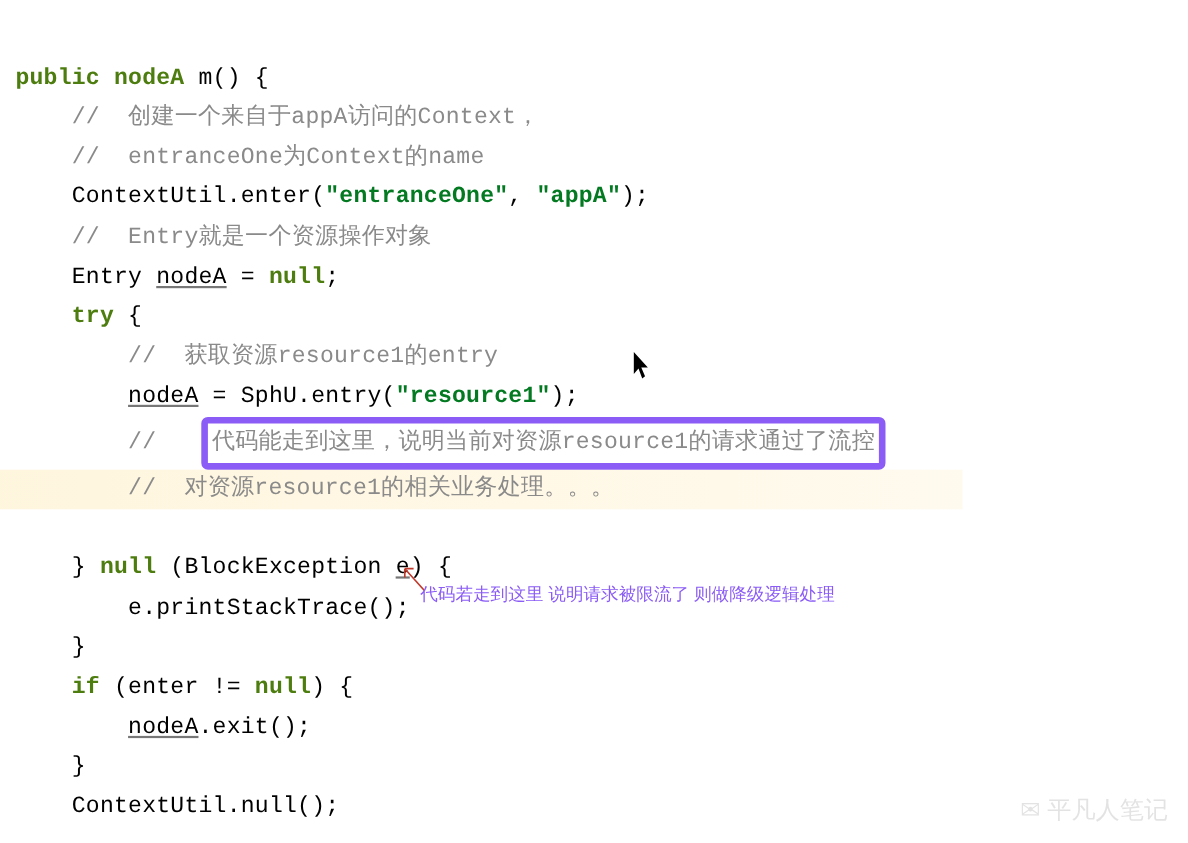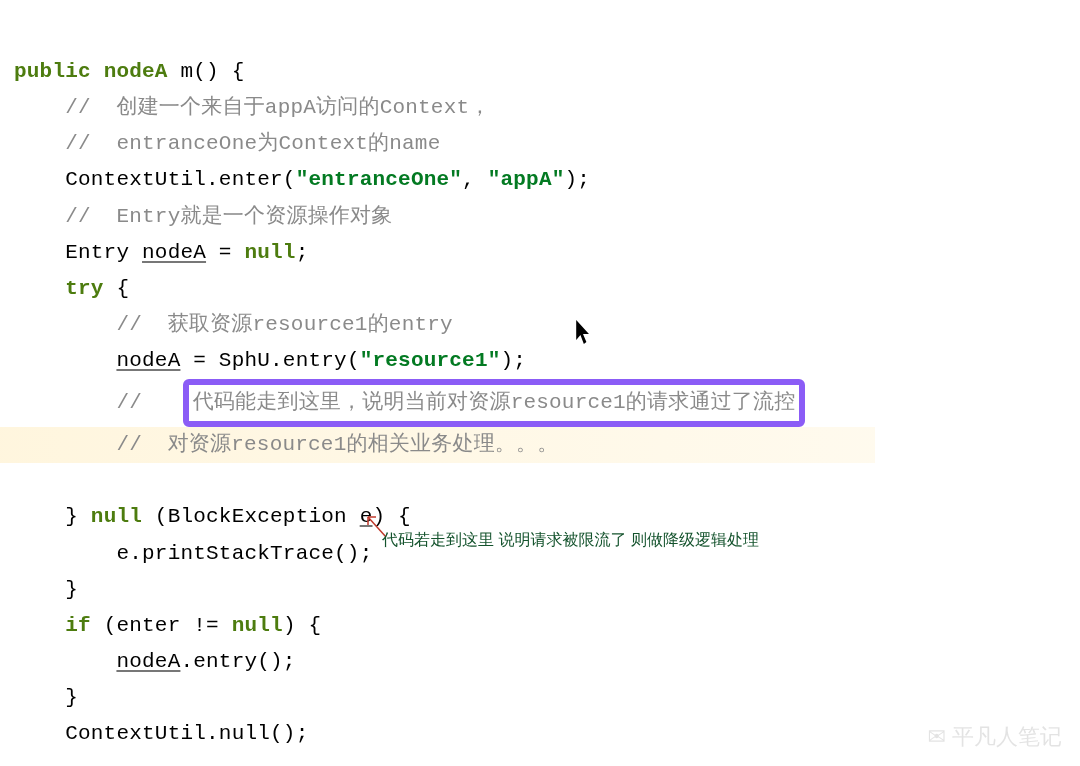--- a/index.html
+++ b/index.html
@@ -41,21 +41,21 @@
     left: 572px;
     top: 318px;
     font-size: 26px;
     color: #000;
     transform: scaleX(0.85);
   }
   .red-annot {
     position: absolute;
     left: 382px;
     top: 530px;
-    color: #14532d;
+    color: #8b5cf6;
     font-size: 16px;
     font-family: "Microsoft YaHei", sans-serif;
     white-space: nowrap;
   }
   .arrow {
     position: absolute;
     left: 364px;
     top: 513px;
     width: 30px;
     height: 30px;
@@ -88,21 +88,21 @@
 <span>    <span class="kw">try</span><span> {</span></span>
 <span>        <span class="comment">//  获取资源resource1的entry</span></span>
 <span>        <span class="uline">nodeA</span><span> = SphU.</span><span class="method-call">entry</span><span>(</span><span class="str">"resource1"</span><span>);</span></span>
 <span>        <span class="comment">//  </span><span class="red-box"><span class="comment">代码能走到这里，说明当前对资源resource1的请求通过了流控</span></span></span>
 <span class="highlight-bg">        <span class="comment">//  对资源resource1的相关业务处理。。。</span></span>
 <span> </span>
 <span>    <span>} </span><span class="kw">null</span><span> (BlockException </span><span class="uline">e</span><span>) {</span></span>
 <span>        <span>e.printStackTrace();</span></span>
 <span>    <span>}</span></span>
 <span>    <span class="kw">if</span><span> (enter != </span><span class="kw">null</span><span>) {</span></span>
-<span>        <span class="uline">nodeA</span><span>.entry();</span></span>
+<span>        <span class="uline">nodeA</span><span>.exit();</span></span>
 <span>    <span>}</span></span>
 <span>    <span>ContextUtil.</span><span class="method-call">null</span><span>();</span></span>
 </div>
 
 <div class="cursor">
   <svg width="22" height="28" viewBox="0 0 20 28">
       <path d="M2 2 L2 22 L7 17 L11 26 L14 24 L10 16 L17 16 Z" fill="#000"></path>
     </svg>
 </div>
 

